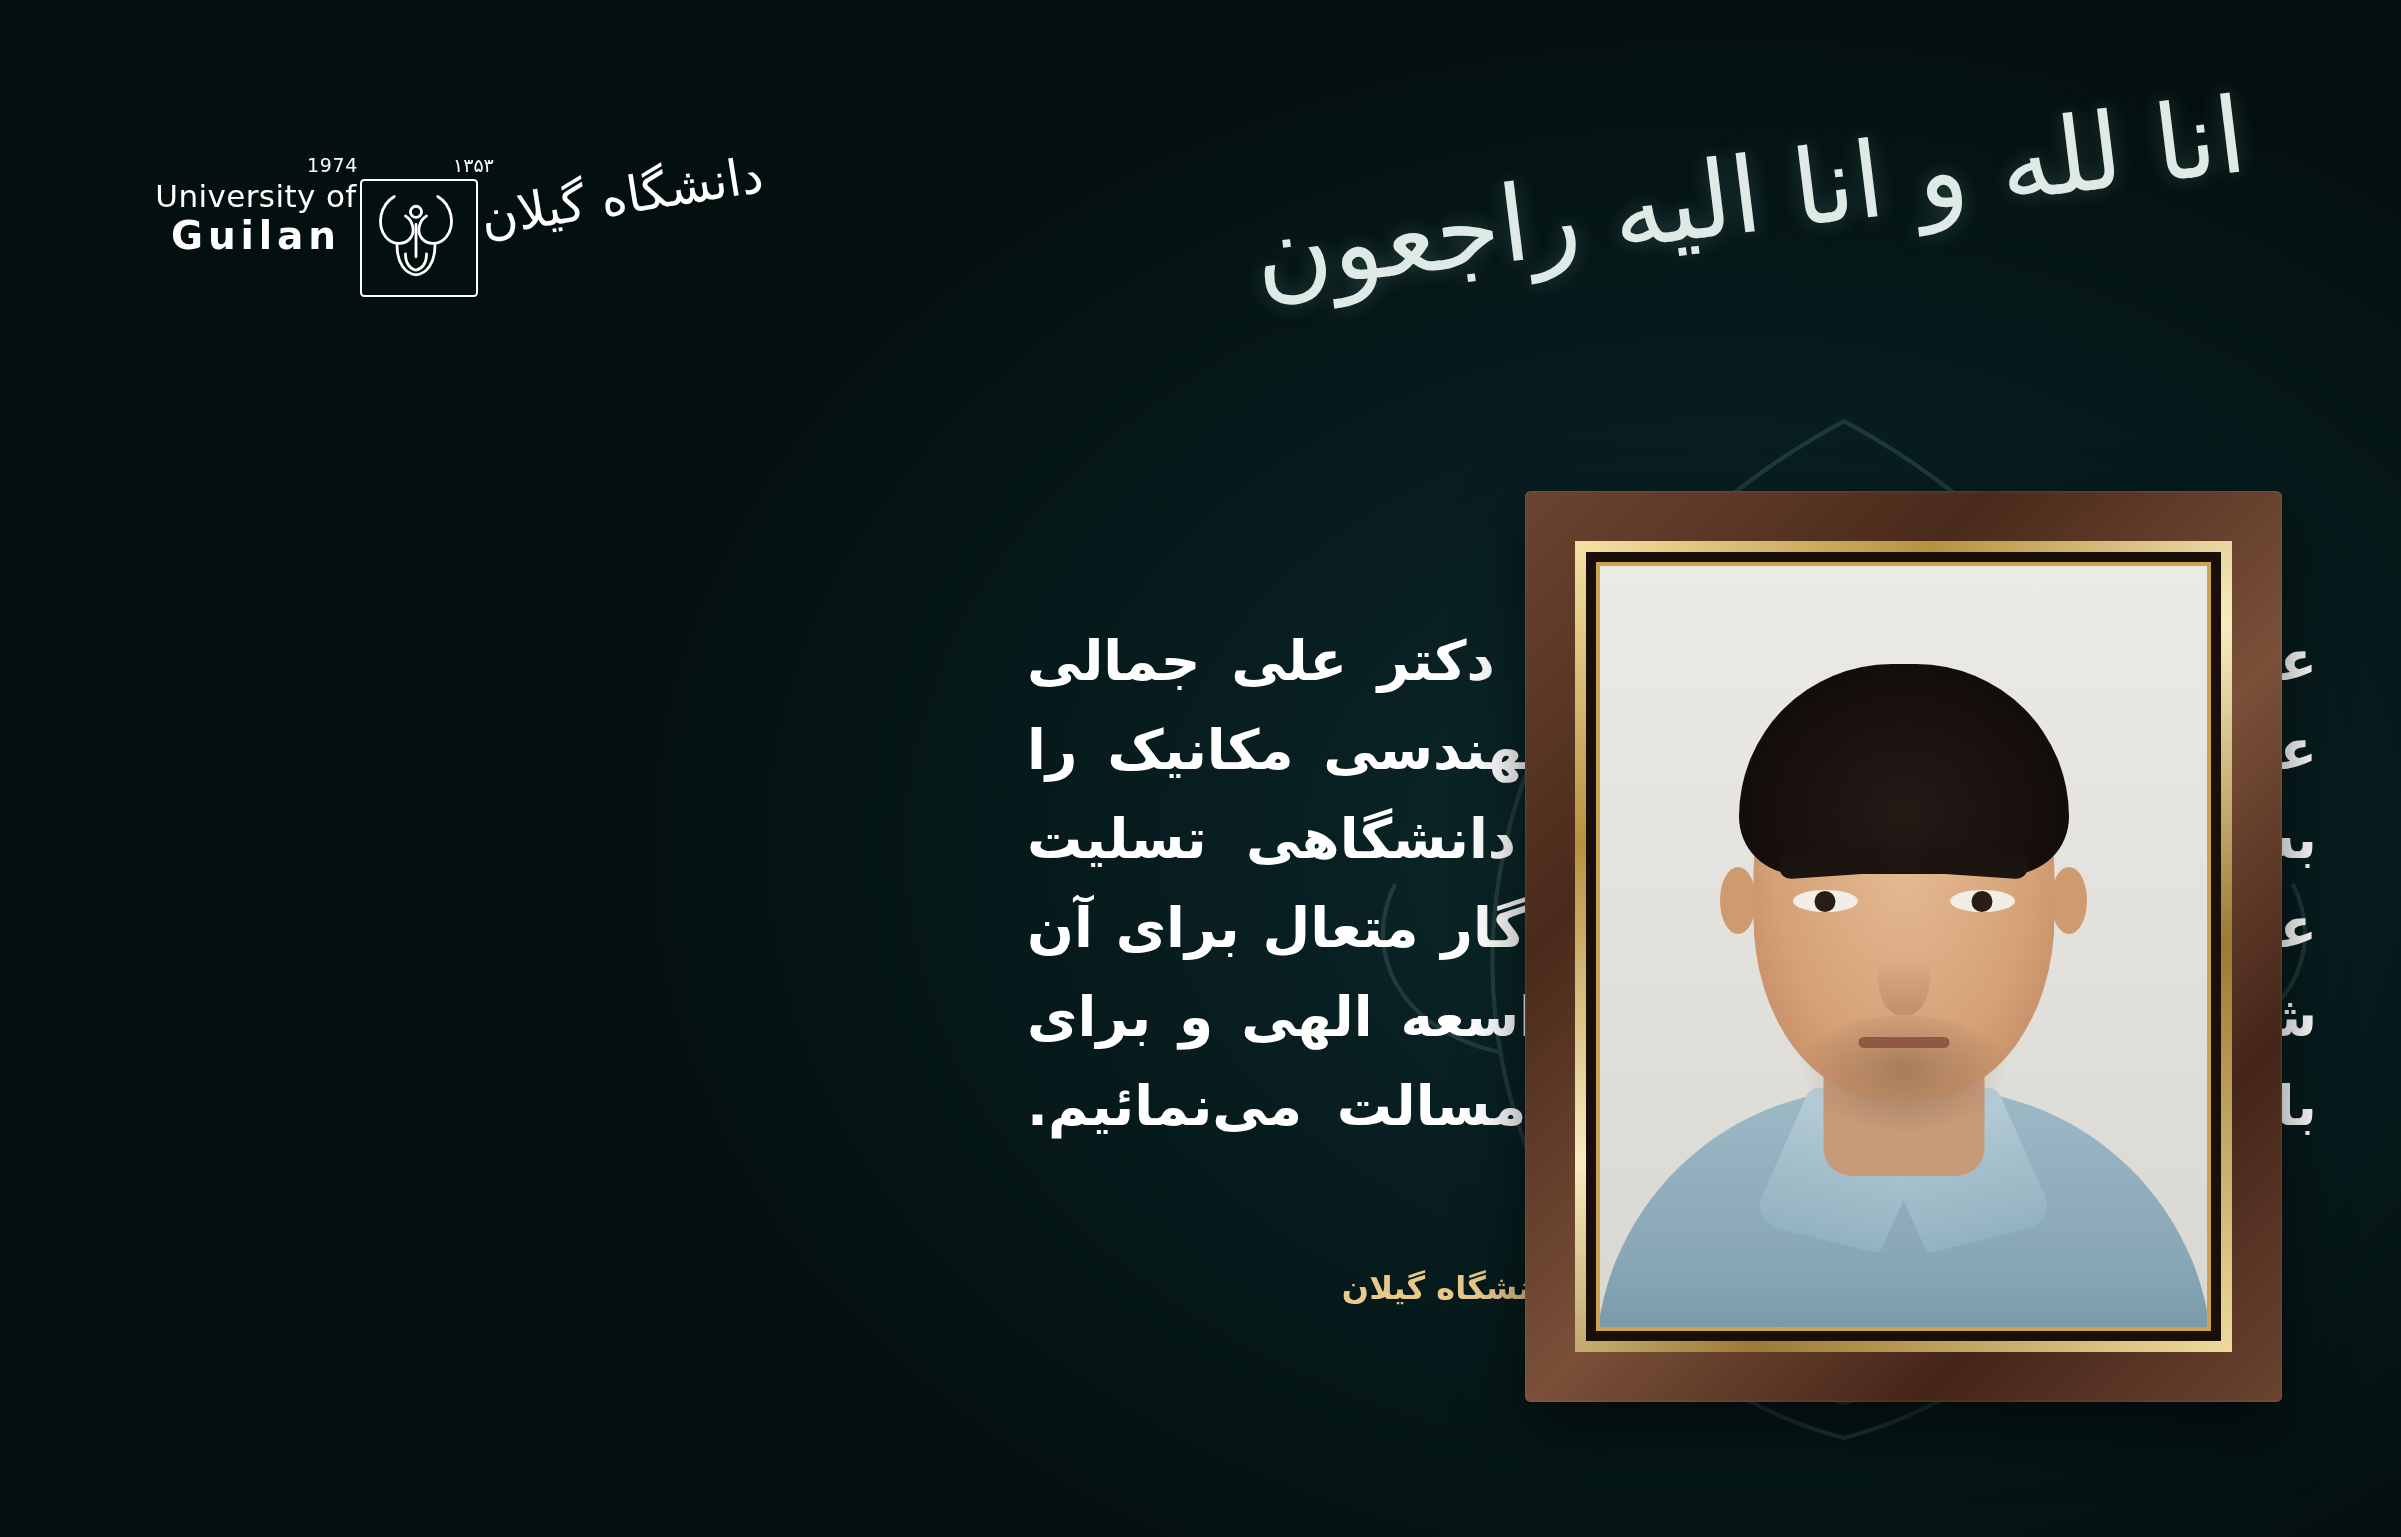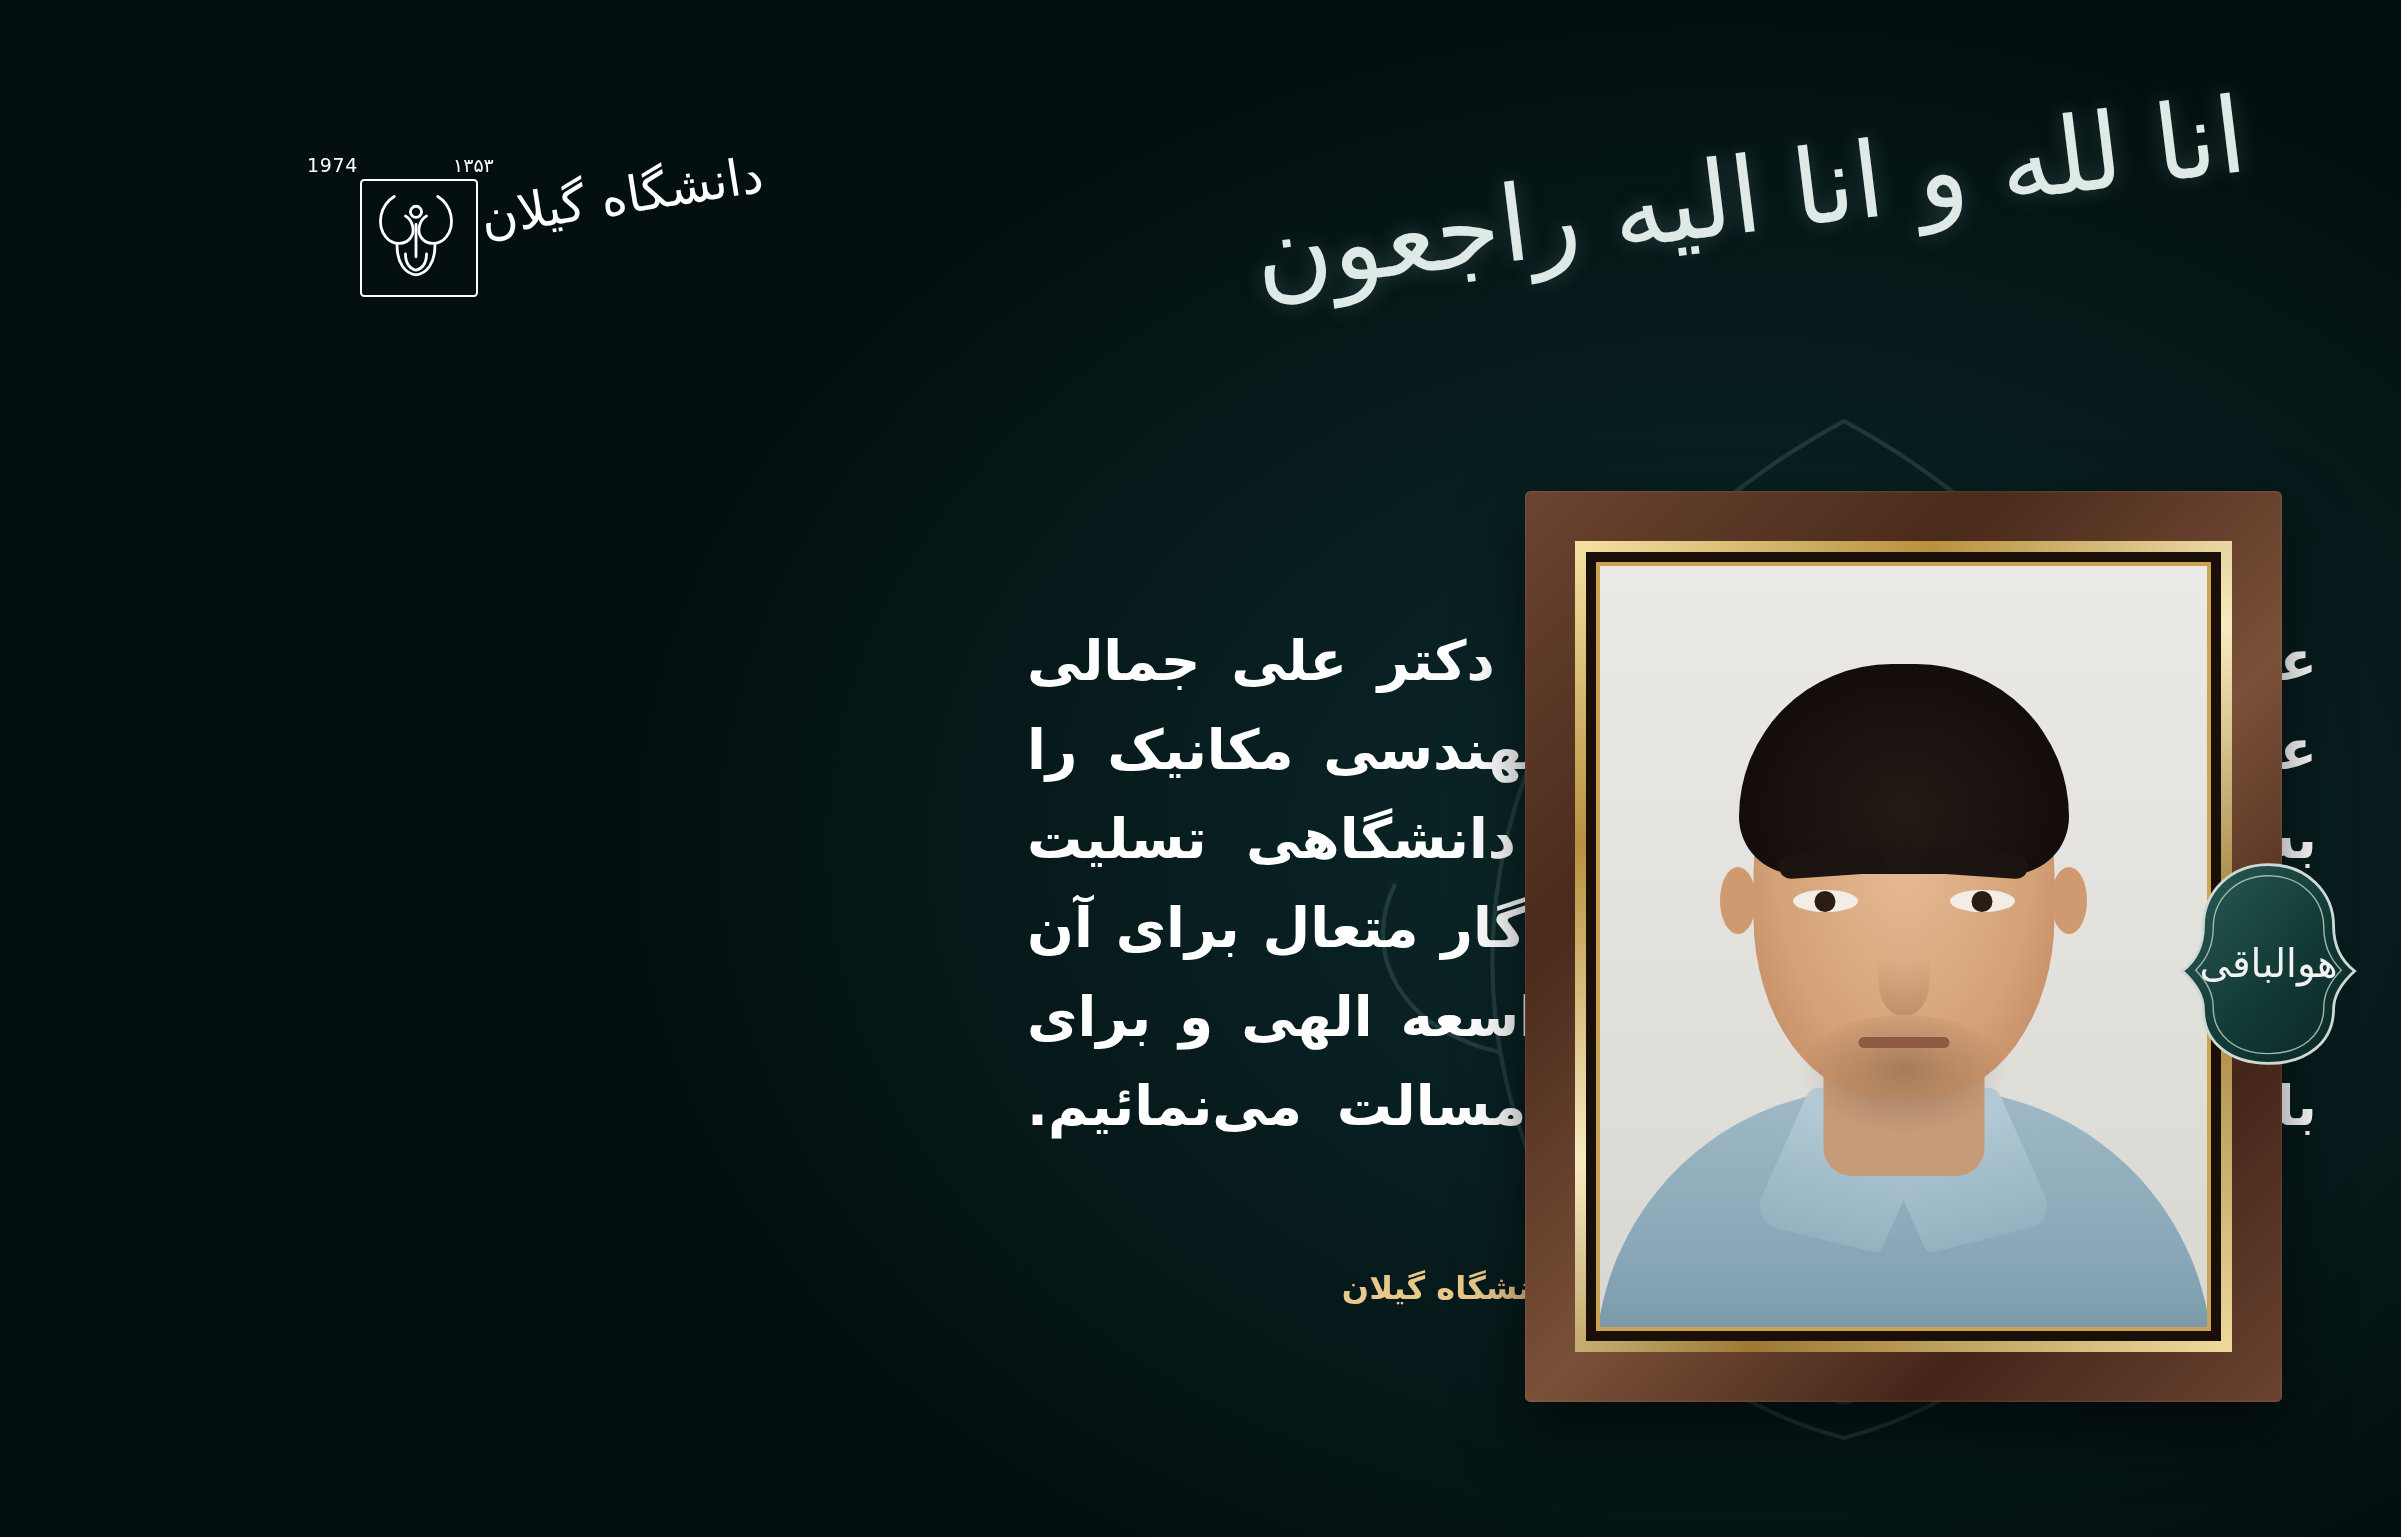--- a/index.html
+++ b/index.html
@@ -335,20 +335,24 @@
       <path d="M550 300 C 485 330, 450 380, 460 430 C 468 470, 505 495, 545 495"></path>
       <circle cx="375" cy="430" r="48"></circle>
       <circle cx="375" cy="430" r="86"></circle>
       <path d="M375 560 C 430 600, 450 650, 420 690 C 400 715, 375 720, 375 720 C 375 720, 350 715, 330 690 C 300 650, 320 600, 375 560 Z"></path>
       <path d="M130 470 C 60 455, 30 400, 55 350"></path>
       <path d="M620 470 C 690 455, 720 400, 695 350"></path>
     </g>
   </svg>
 
   <div class="logo-block">
+    <div class="logo-en">
+      <div class="l1">University of</div>
+      <div class="l2">Guilan</div>
+    </div>
     <div class="logo-year">1974</div>
     <div class="logo-year-fa">۱۳۵۳</div>
     <div class="logo-mark">
       <svg width="108" height="108" viewBox="0 0 154 154" aria-hidden="true">
         <g fill="none" stroke="#ffffff" stroke-width="4" stroke-linecap="round">
           <path d="M46 22 C 26 34, 20 62, 34 80 C 44 92, 62 92, 70 80 C 76 70, 72 56, 62 50"></path>
           <path d="M108 22 C 128 34, 134 62, 120 80 C 110 92, 92 92, 84 80 C 78 70, 82 56, 92 50"></path>
           <path d="M77 62 L 77 108"></path>
           <path d="M50 92 C 50 118, 62 132, 77 134 C 92 132, 104 118, 104 92"></path>
           <path d="M62 104 C 62 118, 69 126, 77 127 C 85 126, 92 118, 92 104"></path>
@@ -382,29 +386,15 @@
           <div class="p-eye-l"></div>
           <div class="p-eye-r"></div>
           <div class="p-nose"></div>
           <div class="p-shadow"></div>
           <div class="p-mouth"></div>
         </div>
       </div>
     </div>
   </div>
 
-  <div class="seal">
-    <svg width="203" height="210" viewBox="0 0 290 300" aria-hidden="true">
-      <defs>
-        <linearGradient id="sealg" x1="0" y1="0" x2="1" y2="1">
-          <stop offset="0%" stop-color="#2b5c55"></stop>
-          <stop offset="55%" stop-color="#123a36"></stop>
-          <stop offset="100%" stop-color="#0a2523"></stop>
-        </linearGradient>
-      </defs>
-      <path d="M145 8 C 200 8, 238 48, 238 96 C 238 130, 255 150, 268 160 C 255 172, 238 190, 238 214 C 238 262, 200 292, 145 292 C 90 292, 52 262, 52 214 C 52 190, 35 172, 22 160 C 35 150, 52 130, 52 96 C 52 48, 90 8, 145 8 Z" fill="url(#sealg)" stroke="#cfd9d4" stroke-width="4"></path>
-      <path d="M145 24 C 192 24, 224 58, 224 98 C 224 128, 238 148, 249 159 C 238 170, 224 188, 224 212 C 224 252, 192 278, 145 278 C 98 278, 66 252, 66 212 C 66 188, 52 170, 41 159 C 52 148, 66 128, 66 98 C 66 58, 98 24, 145 24 Z" fill="none" stroke="#9fb6ae" stroke-width="2"></path>
-    </svg>
-    <div class="seal-text">هوالباقی</div>
-  </div>
 
 </div>
 
 
 </body></html>

